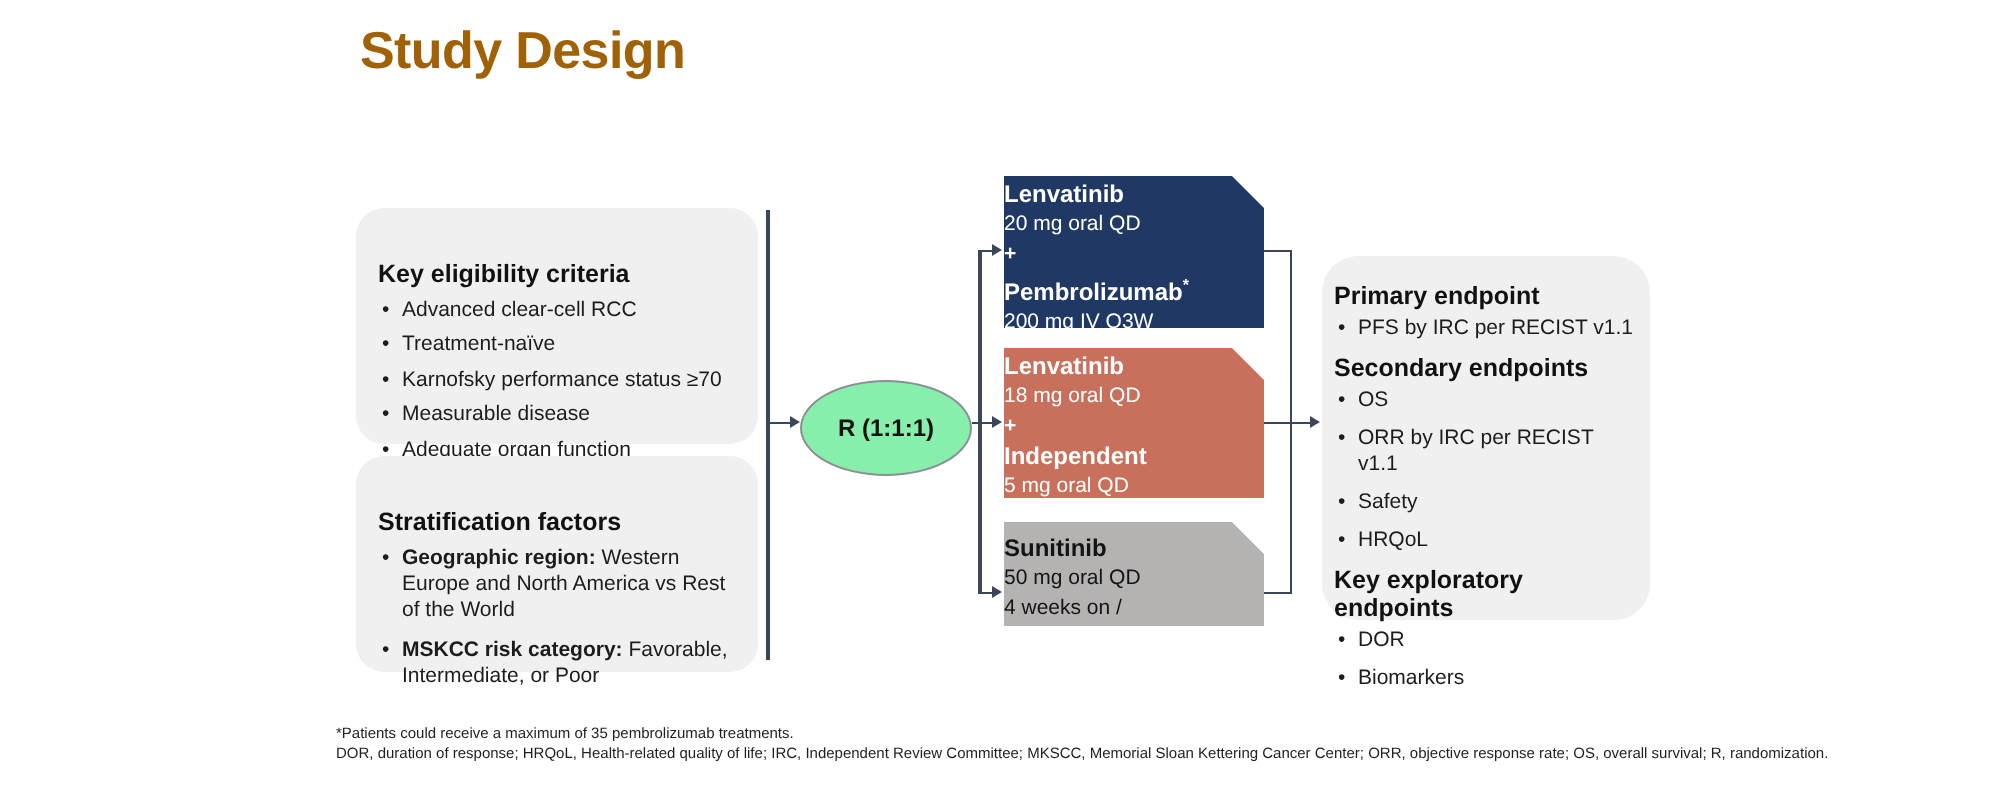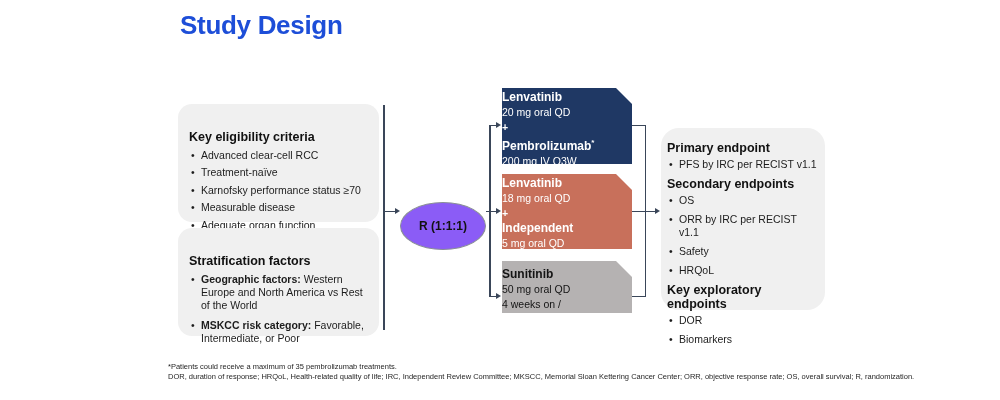--- a/index.html
+++ b/index.html
@@ -3,33 +3,33 @@
 <meta charset="utf-8">
 <style>
   :root{
     --arm1_bg:#1F3864; --arm2_bg:#C8705B; --arm3_bg:#B5B2B2;
     --panel_bg:#F0F0F0; --line_color:#3A4659;
   }
   *{margin:0;padding:0;box-sizing:border-box;}
   body{background:#fff;font-family:"Liberation Sans","DejaVu Sans",sans-serif;}
   .slide{position:relative;width:1000px;height:400px;background:#ffffff;overflow:hidden;}
 
-  .title{position:absolute;left:180px;top:10px;font-size:26px;font-weight:bold;color:#1d4ed8;letter-spacing:-0.3px;}
+  .title{position:absolute;left:180px;top:10px;font-size:26px;font-weight:bold;color:#a16207;letter-spacing:-0.3px;}
 
   .panel{position:absolute;background:var(--panel_bg);border-radius:14px;padding:26px 11px;color:#1a1a1a;}
   .panel h3{font-size:12.5px;font-weight:bold;margin-bottom:4px;color:#111;}
   .bullet{position:relative;padding-left:12px;font-size:10.5px;line-height:13px;margin:4.5px 0;color:#1c1c1c;}
   .bullet::before{content:"•";position:absolute;left:2px;top:0;}
   .bullet b{font-weight:bold;}
 
   .box-eligibility{left:178px;top:104px;width:201px;height:118px;}
   .box-strat{left:178px;top:228px;width:201px;height:108px;}
   .box-strat .bullet{margin:5px 0 7px 0;}
 
-  .ellipse{position:absolute;left:400px;top:202px;width:86px;height:48px;background:#8b5cf6;
+  .ellipse{position:absolute;left:400px;top:190px;width:86px;height:48px;background:#86efac;
     border:1px solid #8a8f96;border-radius:50%;display:flex;align-items:center;justify-content:center;
     font-size:12px;font-weight:bold;color:#111;}
 
   .line{position:absolute;background:var(--line_color);}
   .arrowhead{position:absolute;width:0;height:0;border-top:3.5px solid transparent;
     border-bottom:3.5px solid transparent;border-left:5.5px solid var(--line_color);}
 
   .arm{position:absolute;left:502px;width:130px;
     clip-path:polygon(0 0, calc(100% - 16px) 0, 100% 16px, 100% 100%, 0 100%);}
   .arm .drug{font-size:12px;font-weight:bold;line-height:15px;}
@@ -58,21 +58,21 @@
     <h3>Key eligibility criteria</h3>
     <div class="bullet">Advanced clear-cell RCC</div>
     <div class="bullet">Treatment-naïve</div>
     <div class="bullet">Karnofsky performance status ≥70</div>
     <div class="bullet">Measurable disease</div>
     <div class="bullet">Adequate organ function</div>
   </div>
 
   <div class="panel box-strat">
     <h3>Stratification factors</h3>
-    <div class="bullet"><b>Geographic factors:</b><span> Western Europe and North America vs Rest of the World</span></div>
+    <div class="bullet"><b>Geographic region:</b><span> Western Europe and North America vs Rest of the World</span></div>
     <div class="bullet"><b>MSKCC risk category:</b><span> Favorable, Intermediate, or Poor</span></div>
   </div>
 
   <div class="line" style="left:383px;top:105px;width:1.5px;height:225px;"></div>
   <div class="line" style="left:384px;top:210.5px;width:12px;height:1.5px;"></div>
   <div class="arrowhead" style="left:395px;top:207.5px;"></div>
 
   <div class="ellipse">R  (1:1:1)</div>
 
   <div class="line" style="left:486px;top:210.5px;width:4px;height:1.5px;"></div>

